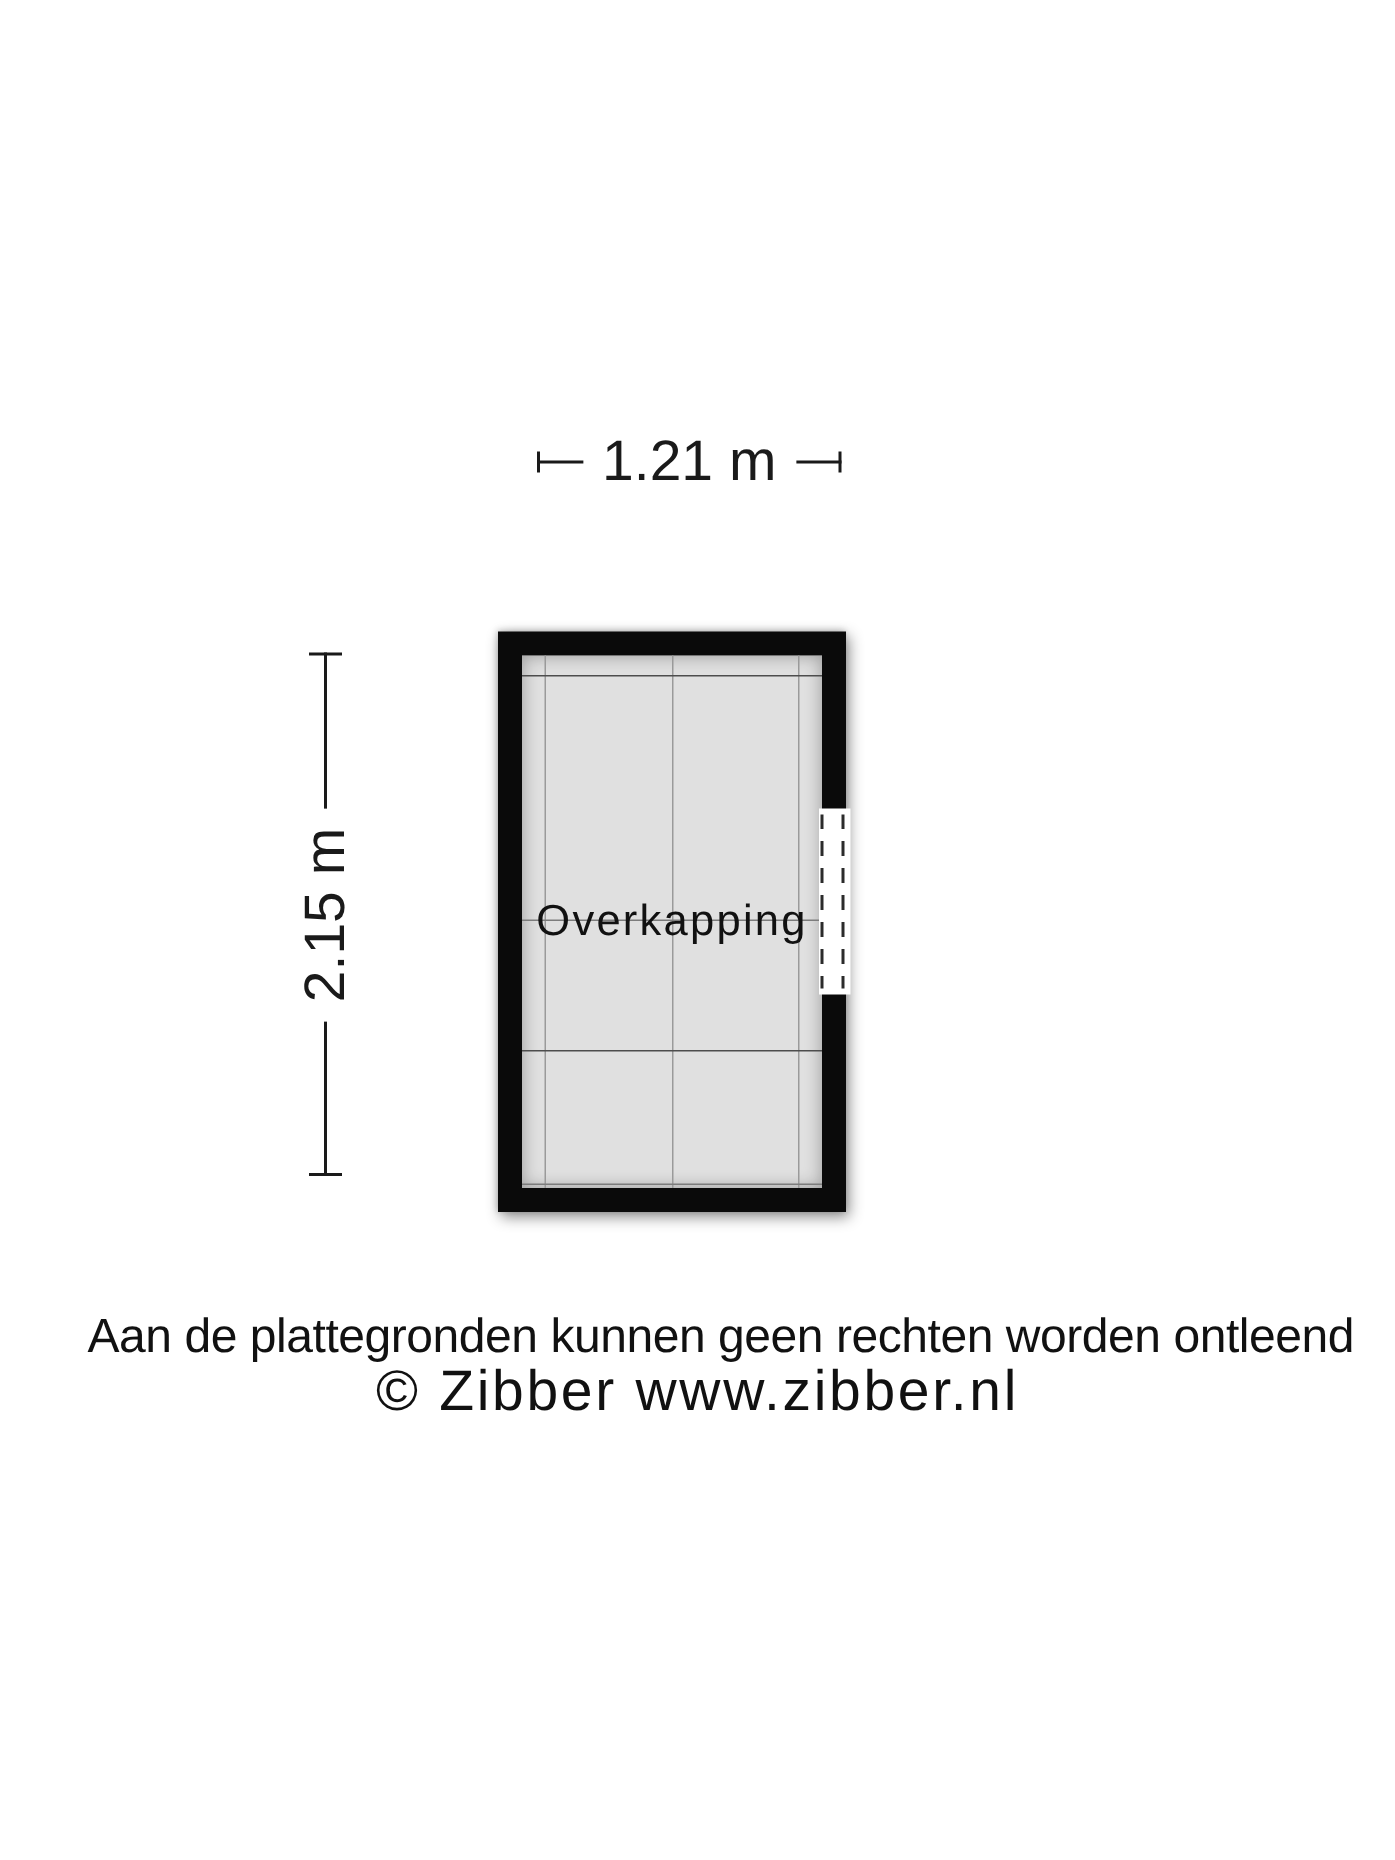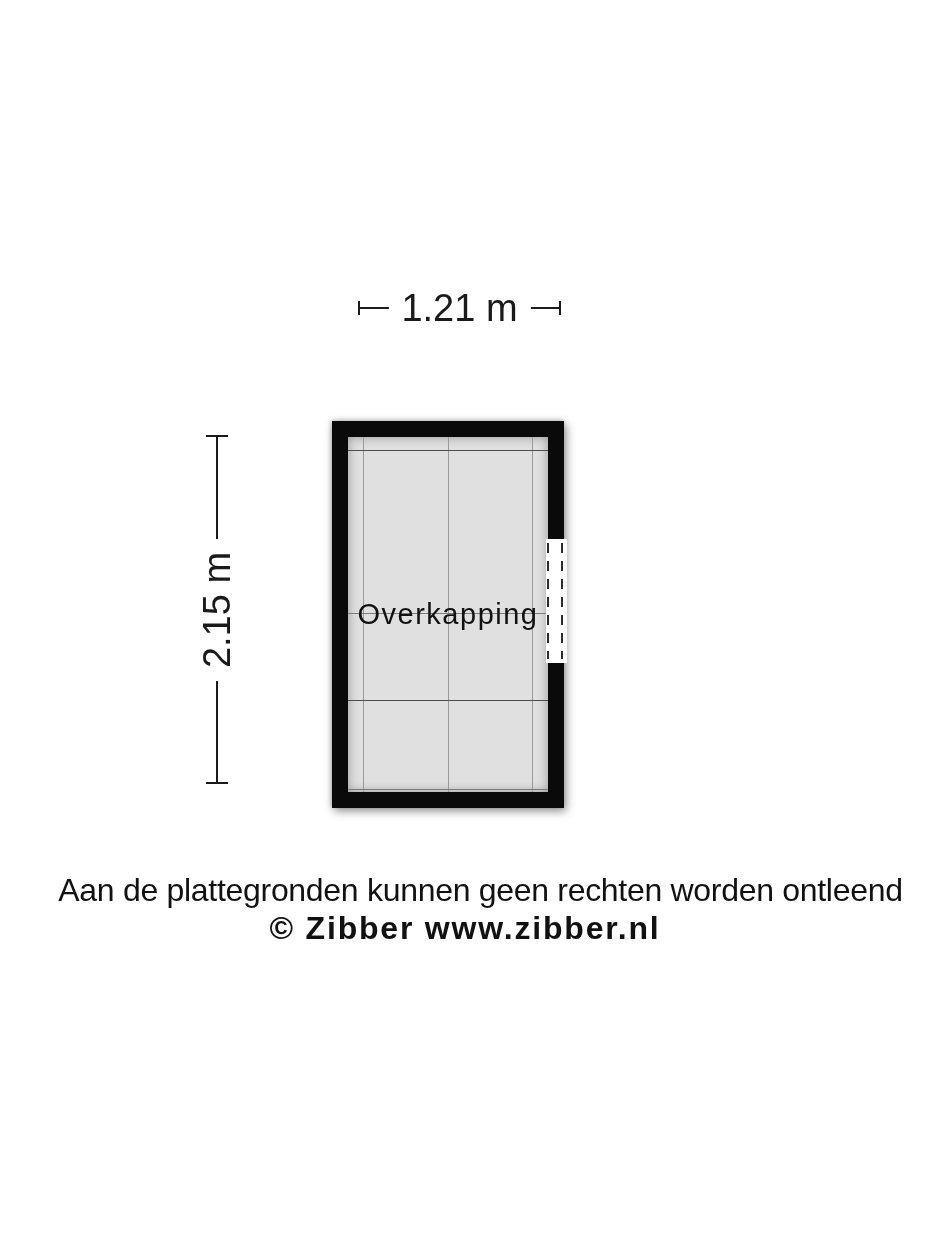--- a/index.html
+++ b/index.html
@@ -171,24 +171,23 @@
     text-align: center;
     color: #111111;
   }
   .footer .disclaimer {
     font-size: 32px;
     letter-spacing: -0.3px;
     line-height: 38px;
     margin-left: 31px;
   }
   .footer .copyright {
-    font-size: 32px;
+    font-size: 38px;
     letter-spacing: 1.8px;
     line-height: 38px;
-    font-weight: bold;
   }
 </style>
 </head>
 <body>
 
 <div class="canvas">
 
   <div class="dim-width">
     <div class="dim-line"></div>
     <div class="tick t-left"></div>

